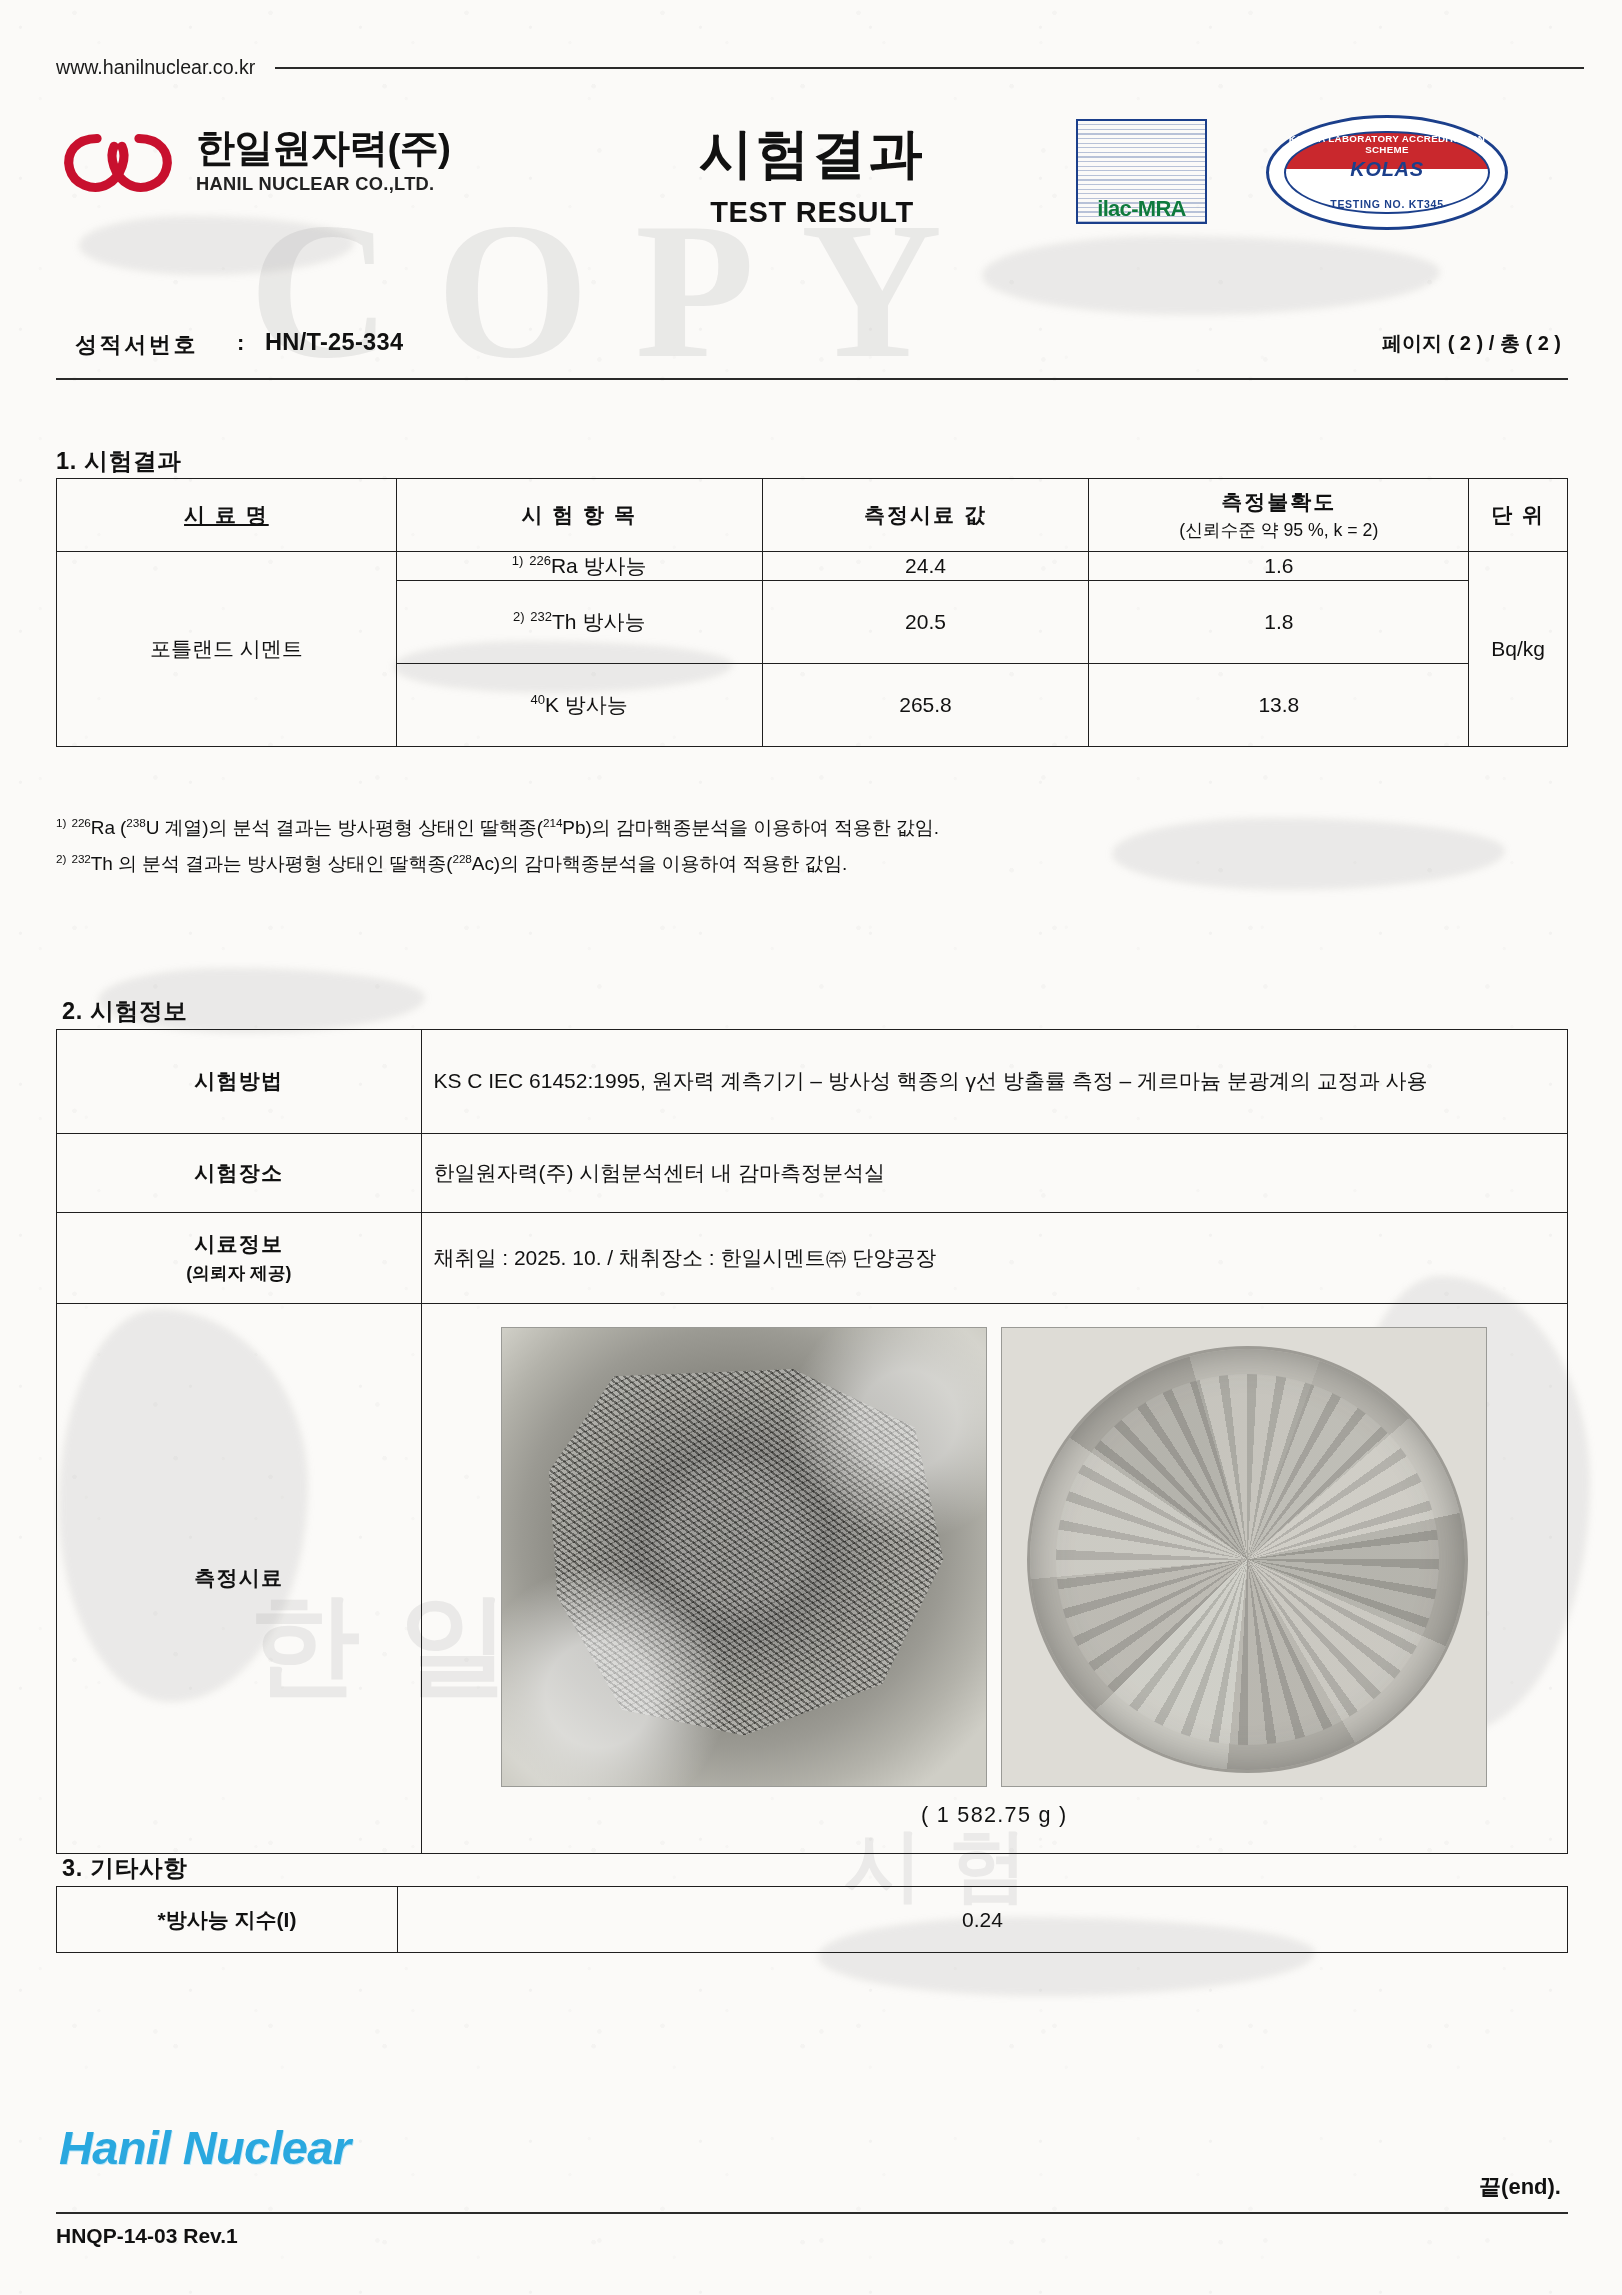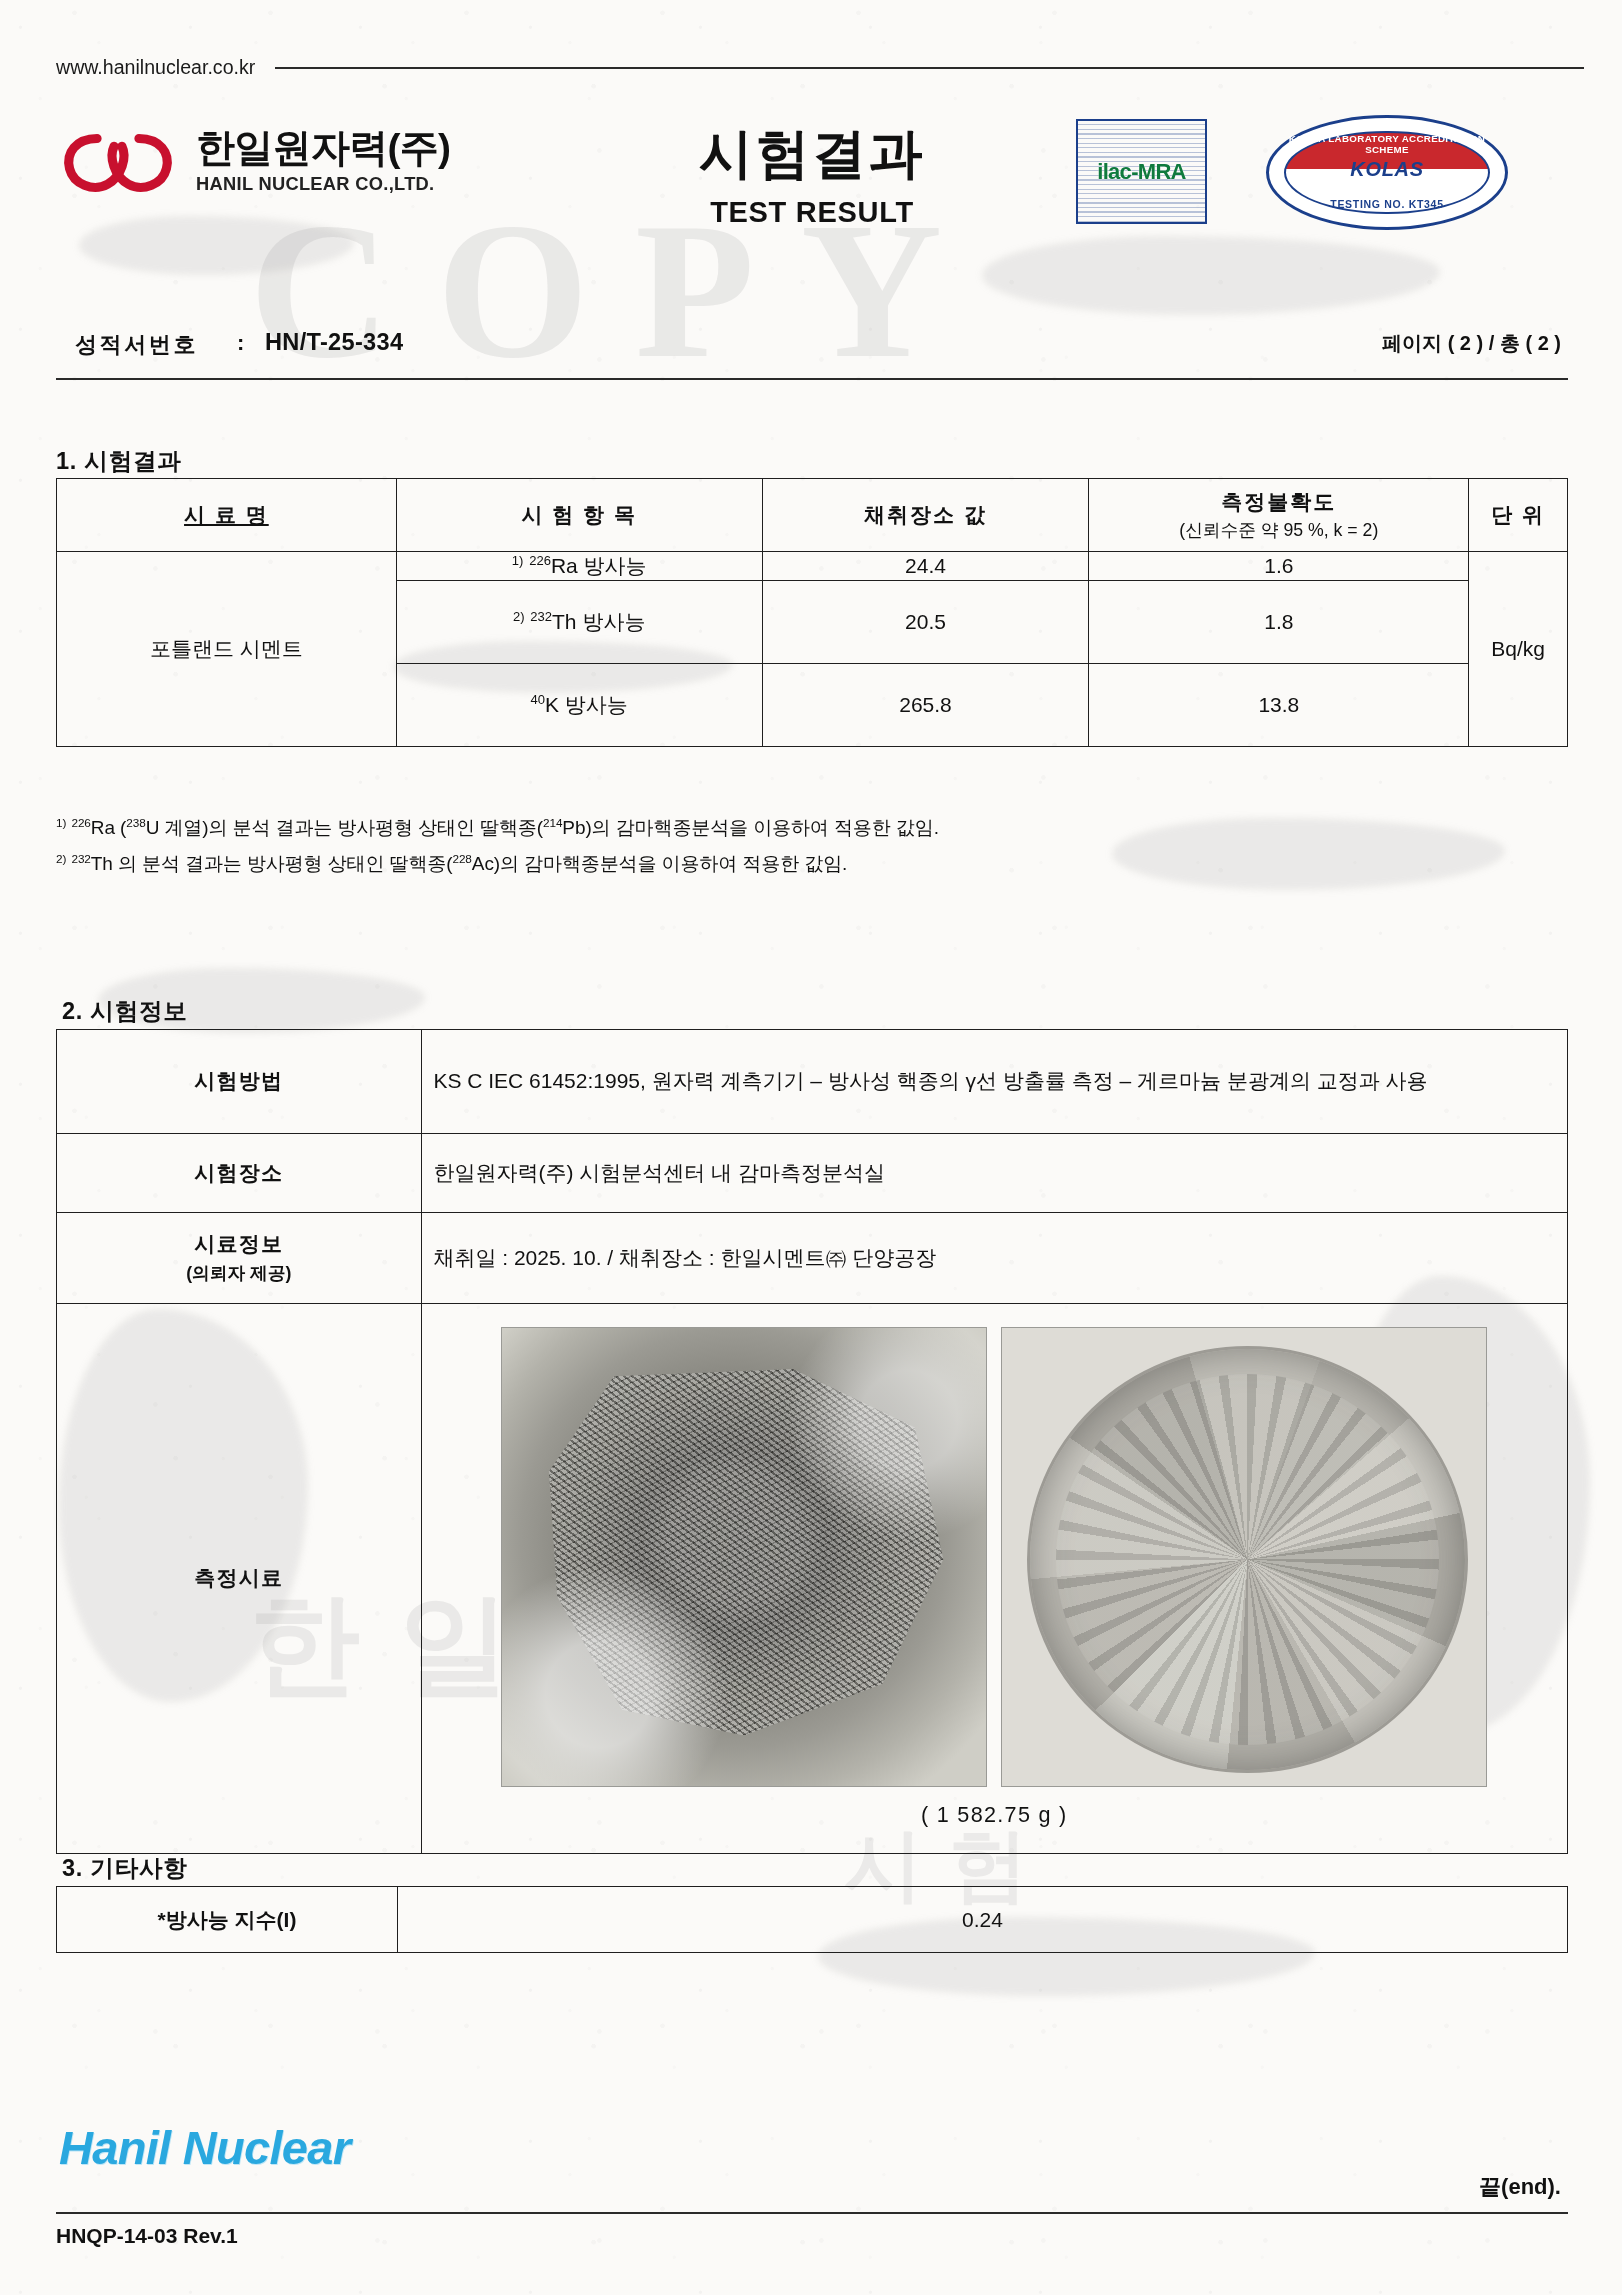--- a/index.html
+++ b/index.html
@@ -144,21 +144,21 @@
     position: absolute;
     left: 1076px;
     top: 119px;
     width: 131px;
     height: 105px;
     border: 2px solid #1b3f8b;
     box-sizing: border-box;
     background:
       repeating-linear-gradient(0deg, rgba(27,63,139,.30) 0 1.3px, transparent 1.3px 4.6px);
     display: flex;
-    align-items: center;
+    align-items: flex-end;
     justify-content: center;
   }
   .seal-ilac span {
     font-size: 22px;
     font-weight: bold;
     color: #0f7a3d;
     letter-spacing: -0.7px;
     text-shadow: 0 0 1.3px #fff;
   }
   
@@ -466,21 +466,21 @@
   <div class="page-no">페이지 (  2  ) / 총 (  2  )</div>
   <div class="hrule-mid"></div>
 
   <div class="sec-title" style="left:56px; top:445px;">1. 시험결과</div>
 
   <table class="doc" style="left:56px; top:478px; width:1512px;">
     <tbody>
         <tr>
       <th style="width:340px; height:72px;text-decoration:underline;">시 료 명</th>
       <th style="width:366px;">시 험 항 목</th>
-      <th style="width:327px;">채취장소 값</th>
+      <th style="width:327px;">측정시료 값</th>
       <th style="width:380px;">
         <span>측정불확도</span>
         <span class="unc-sub">(신뢰수준 약 95 %, k = 2)</span>
       </th>
       <th style="width:98px;">단 위</th>
     </tr>
     <tr>
       <td rowspan="3" style="height:82px;">포틀랜드 시멘트</td>
       <td>
         <span class="sup">1)</span> <span class="sup">226</span>Ra 방사능

